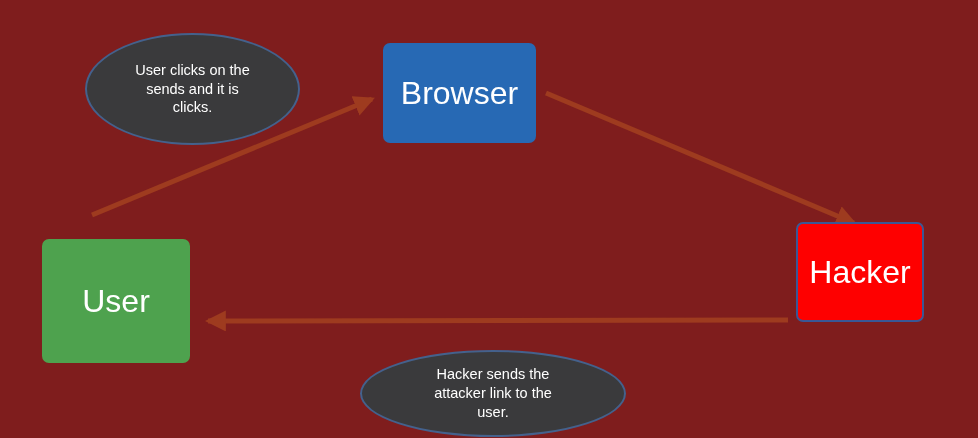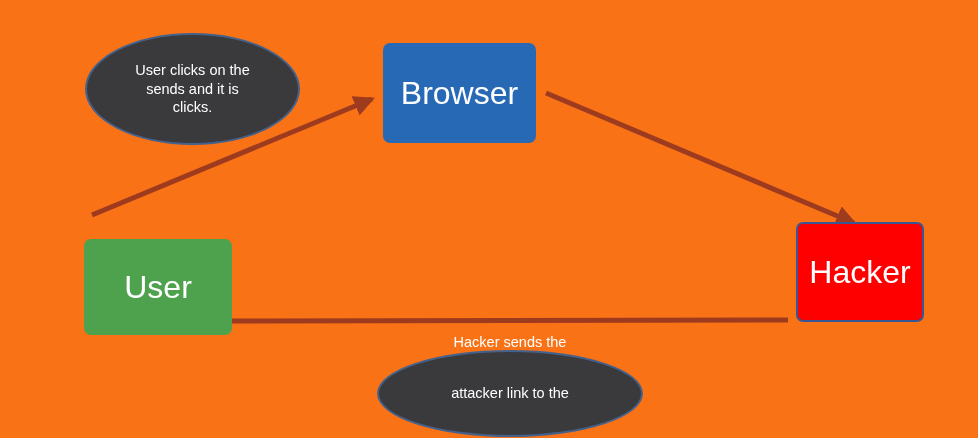--- a/index.html
+++ b/index.html
@@ -1,20 +1,20 @@
 <!DOCTYPE html>
 <html><head>
 <meta charset="utf-8">
 <style>
   html, body { margin: 0; padding: 0; background: #ffffff; }
   .canvas {
     position: relative;
     width: 978px;
     height: 438px;
-    background: #f97316;
+    background: #7f1d1d;
     overflow: hidden;
     font-family: "Liberation Sans", sans-serif;
   }
   .arrow-layer {
     position: absolute;
     left: 0; top: 0;
     width: 978px; height: 438px;
     pointer-events: none;
   }
   .node {
@@ -23,23 +23,22 @@
     align-items: center;
     justify-content: center;
     color: #ffffff;
     font-size: 32px;
     border-radius: 7px;
     box-sizing: border-box;
     text-align: center;
   }
   .node-user {
     left: 42px; top: 239px;
-    width: 148px; height: 96px;
+    width: 148px; height: 124px;
     background: #4EA24E;
-    margin-left: 42px;
   }
   .node-browser {
     left: 383px; top: 43px;
     width: 153px; height: 100px;
     background: #2769B4;
   }
   .node-hacker {
     left: 796px; top: 222px;
     width: 128px; height: 100px;
     background: #FE0000;
@@ -55,21 +54,21 @@
     align-items: center;
     justify-content: center;
     color: #ffffff;
     font-size: 14.5px;
     line-height: 1.3;
     text-align: center;
     box-sizing: border-box;
   }
   .callout-1 { left: 85px;  top: 33px;  width: 215px; height: 112px; }
   .callout-2 { left: 646px; top: 42px;  width: 210px; height: 106px; }
-  .callout-3 { left: 377px; top: 350px; width: 266px; height: 87px; gap: 32px; }
+  .callout-3 { left: 360px; top: 350px; width: 266px; height: 87px; }
   .callout .line { white-space: nowrap; }
 </style>
 </head>
 <body>
 
 <div class="canvas">
 
   <svg class="arrow-layer" width="978" height="438" viewBox="0 0 978 438" xmlns="http://www.w3.org/2000/svg">
     <defs>
       <marker id="arrowhead" viewBox="0 0 10 10" refX="8.5" refY="5" markerWidth="4.2" markerHeight="4.2" orient="auto-start-reverse" markerUnits="strokeWidth">

